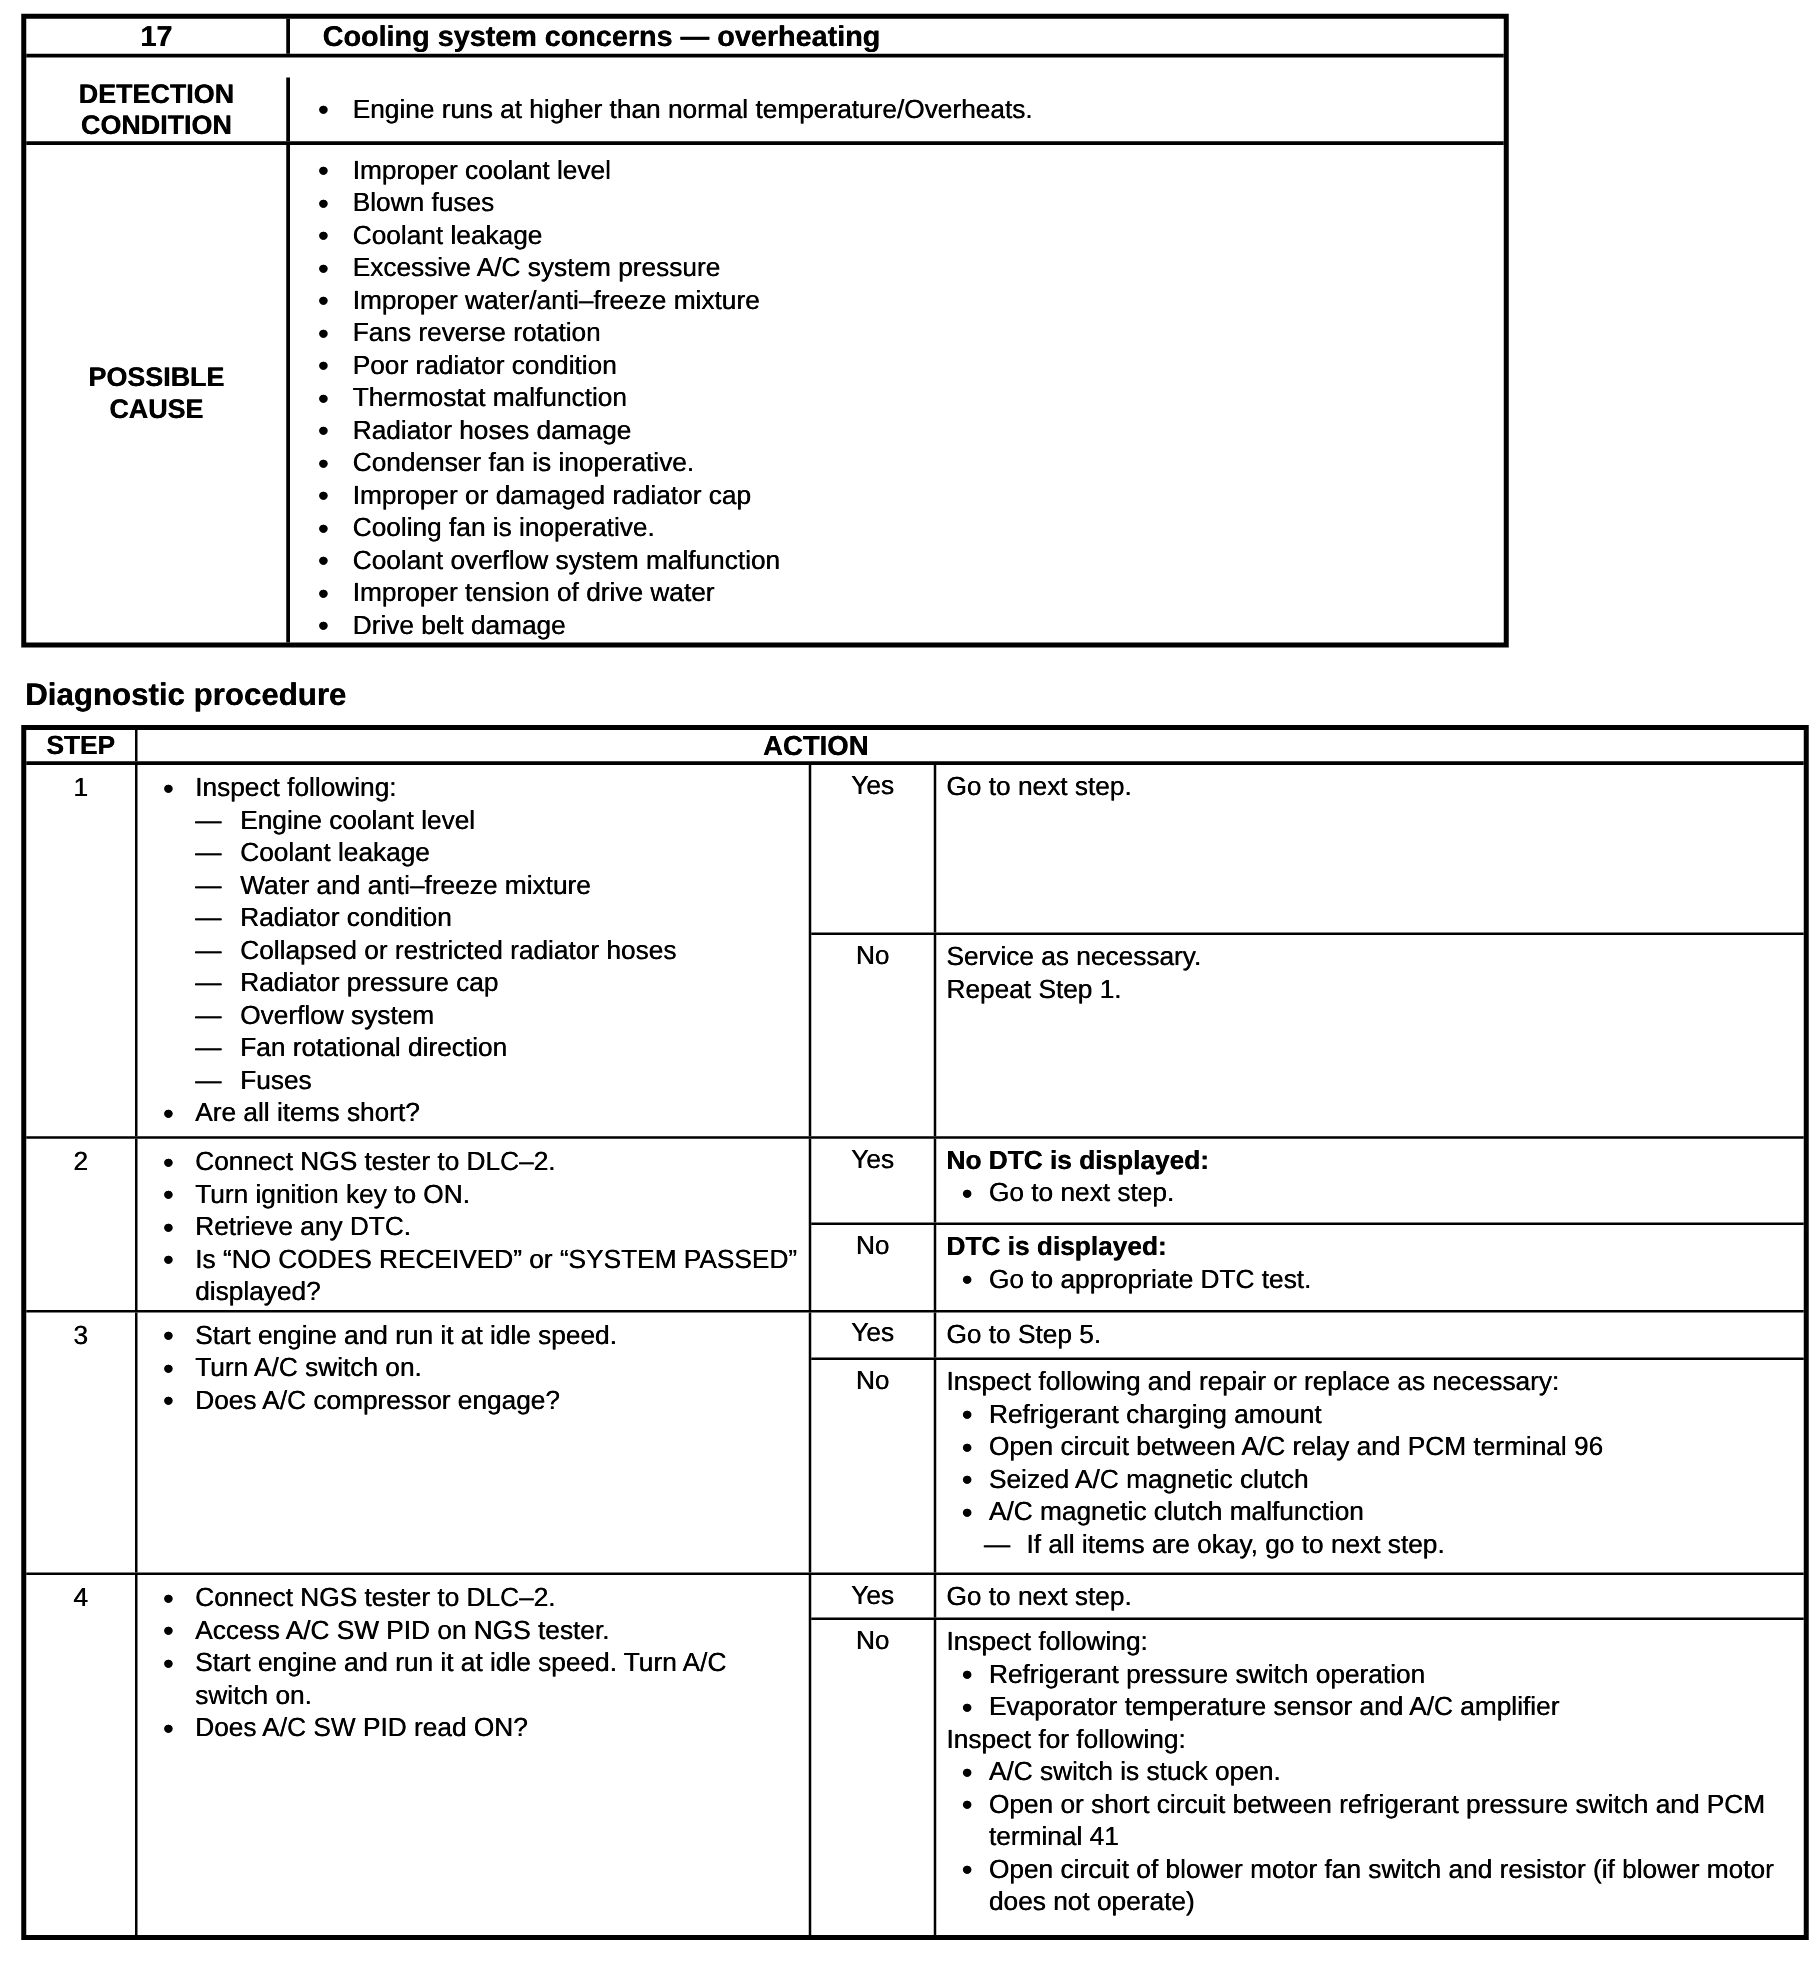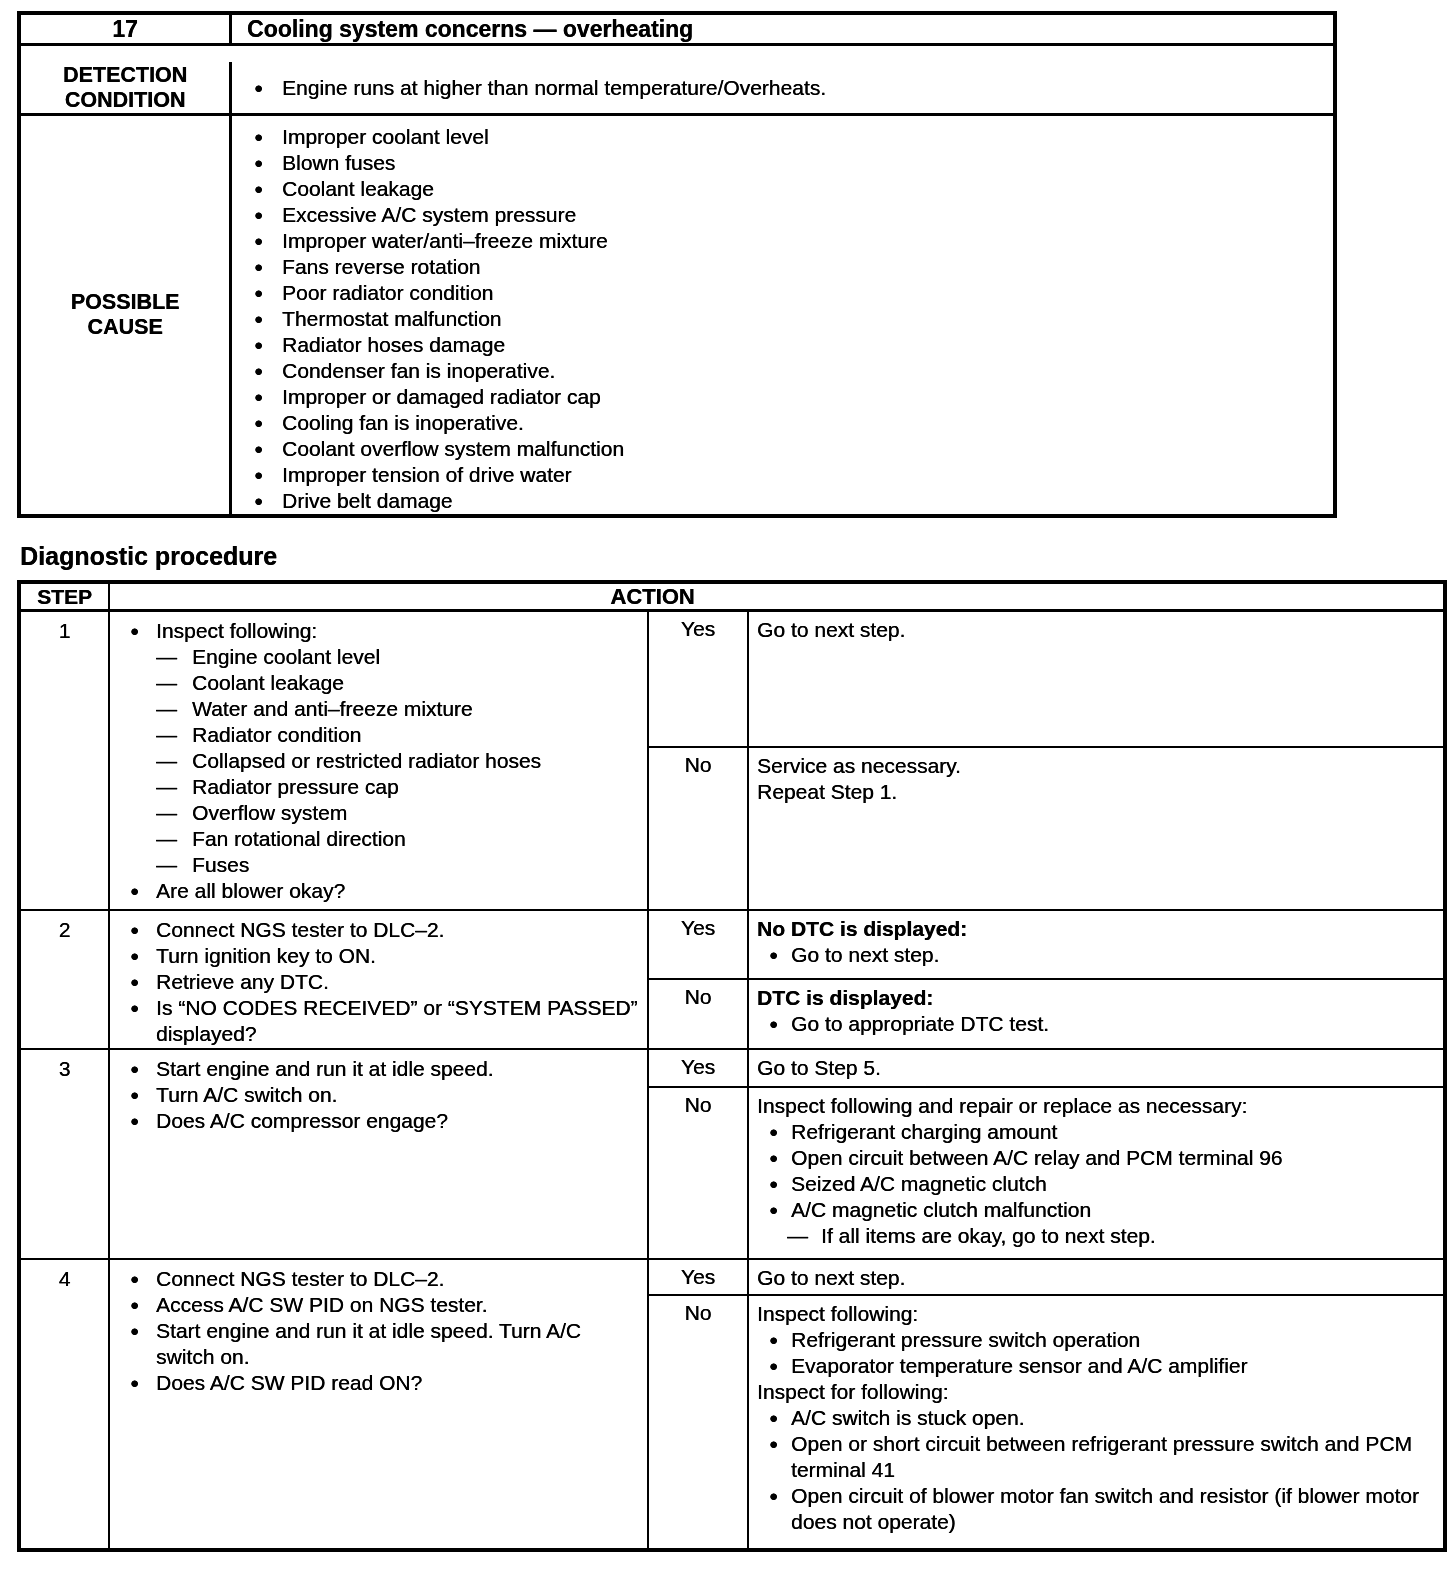--- a/index.html
+++ b/index.html
@@ -6,37 +6,37 @@
   html,body { background:#fff; }
   .page{
     position:relative; width:1456px; height:1582px; background:#ffffff;
     color:#000; font-family:"Liberation Sans", sans-serif;
     text-shadow: 0.35px 0 0 currentColor;
     overflow:hidden;
   }
 
   
   .t1{
-    position:absolute; left:17px; top:11px; width:1320px; height:507px;
+    position:absolute; left:17px; top:11px; width:1190px; height:507px;
     border:4px solid #000; display:flex; flex-direction:column;
   }
   .t1-row{ display:flex; border-bottom:3px solid #000; }
   .t1-row.r1{ height:38px; align-items:stretch; }
   .t1-row.r2{ height:66px;margin-top:16px; }
   .t1-row.r3{ flex:1; border-bottom:none; }
   .t1-left{
     width:211px; flex:none; border-right:3px solid #000;
     display:flex; align-items:center; justify-content:center;
     text-align:center; font-weight:700; white-space:pre-line;
     font-size:21.5px; line-height:25px;
   }
   .t1-num{ font-size:23px; }
   .t1-content{ flex:1; min-width:0; }
   .t1-title-cell{
-    flex:1; display:flex; align-items:center; padding-left:15px;
+    flex:1; display:flex; align-items:center; padding-left:26px;
     font-weight:700; font-size:23px;
   }
   .r2 .t1-content{ display:flex; align-items:center; }
   .r3 .t1-content{ padding-top:8px; }
 
   
   .line{ display:flex; font-size:21px; line-height:26px; }
   .line.bold{ font-weight:700; }
   .marker{ flex:none; }
   .mk-b{ font-size:15px; line-height:26px; }
@@ -226,21 +226,21 @@
             <div class="line dash">
               <span class="marker mk-d">—</span>
               <span class="txt">Fan rotational direction</span>
             </div>
             <div class="line dash">
               <span class="marker mk-d">—</span>
               <span class="txt">Fuses</span>
             </div>
             <div class="line bullet">
               <span class="marker mk-b">●</span>
-              <span class="txt">Are all blower okay?</span>
+              <span class="txt">Are all items short?</span>
             </div>
           </div>
           <div class="branches">
             <div class="branch has-sep" style="min-height: 136px;">
               <div class="cell-yn">Yes</div>
               <div class="cell-action">
                 <div class="line plain">
                   <span class="txt">Go to next step.</span>
                 </div>
               </div>

